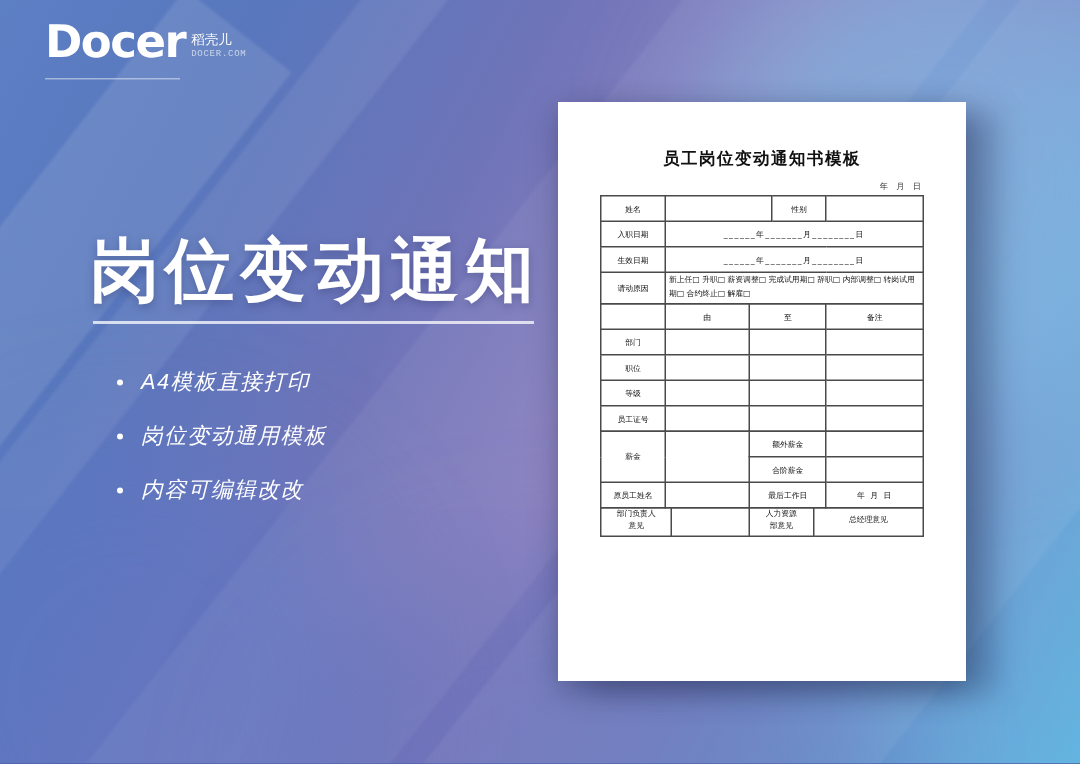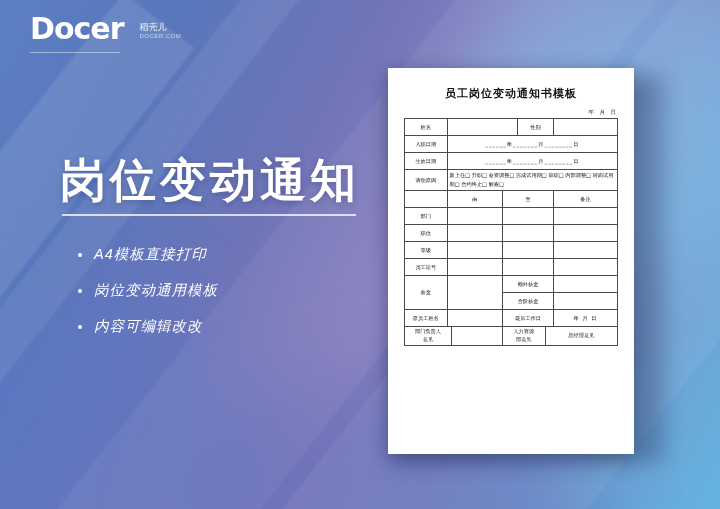--- a/index.html
+++ b/index.html
@@ -17,26 +17,26 @@
   .b1{left:-120px;top:-60px;width:90px;height:760px;opacity:.10;}
   .b2{left:20px;top:-120px;width:46px;height:820px;opacity:.07;}
   .b3{left:250px;top:-160px;width:160px;height:900px;opacity:.05;}
   .b4{left:470px;top:-180px;width:240px;height:980px;opacity:.06;}
   .glow{position:absolute;border-radius:50%;filter:blur(40px);}
   .g1{right:-60px;top:-40px;width:320px;height:320px;background:rgba(120,200,235,.45);}
   .g2{left:-80px;bottom:-120px;width:340px;height:340px;background:rgba(90,120,200,.40);}
   .g3{left:180px;bottom:-160px;width:420px;height:300px;background:rgba(70,95,175,.35);}
 
   
-  .logo{position:absolute;left:30px;top:14px;display:flex;align-items:center;gap:16px;}
+  .logo{position:absolute;left:30px;top:14px;display:flex;align-items:center;gap:4px;}
   .logo-mark{
     color:#fff;font-size:30px;font-weight:bold;letter-spacing:-1px;
     font-family:"DejaVu Sans",sans-serif;line-height:1;
   }
-  .logo-sub{display:flex;flex-direction:column;justify-content:center;margin-top:4px;}
+  .logo-sub{display:flex;flex-direction:column;justify-content:center;margin-top:4px;font-family:Liberation Mono, monospace;}
   .logo-cn{color:#ffffff;font-size:9px;line-height:1.1;opacity:.95;}
   .logo-en{color:#dfe7f5;font-size:6px;line-height:1.1;letter-spacing:.5px;opacity:.8;}
   .logo-rule{position:absolute;left:30px;top:52px;width:90px;height:1px;background:rgba(255,255,255,.45);}
 
   
   .headline{
     position:absolute;left:60px;top:150px;
     color:#ffffff;font-size:46px;font-weight:bold;letter-spacing:4px;
     text-shadow:0 2px 6px rgba(40,50,100,.35);
     font-family:"DejaVu Sans","Liberation Sans",sans-serif;
@@ -46,23 +46,23 @@
   .bullets{position:absolute;left:78px;top:245px;}
   .bullet{display:flex;align-items:flex-start;color:#ffffff;font-size:14.5px;margin-bottom:17px;letter-spacing:1px;font-style:italic;}
   .dot{width:4px;height:4px;border-radius:50%;background:#fff;margin:8px 12px 0 0;flex:none;}
 
   
   .doc-shadow{
     position:absolute;left:392px;top:76px;width:272px;height:386px;
     background:rgba(30,40,80,.30);filter:blur(10px);border-radius:2px;
   }
   .doc{
-    position:absolute;left:388px;top:68px;width:246px;height:386px;
+    position:absolute;left:372px;top:68px;width:272px;height:386px;
     background:#ffffff;box-shadow:0 6px 18px rgba(25,35,70,.35);
-    padding:0;box-sizing:border-box;
+    padding:12px;box-sizing:border-box;
   }
   .doc-inner{padding:18px 16px 10px 16px;}
   .doc-title{
     text-align:center;font-size:11px;font-weight:bold;color:#111;
     letter-spacing:1px;margin-bottom:8px;
     font-family:"DejaVu Sans","Liberation Sans",sans-serif;
   }
   .doc-date{text-align:right;font-size:5.5px;color:#333;margin-bottom:2px;letter-spacing:2px;}
   table.form{width:100%;border-collapse:collapse;table-layout:fixed;}
   table.form td{

